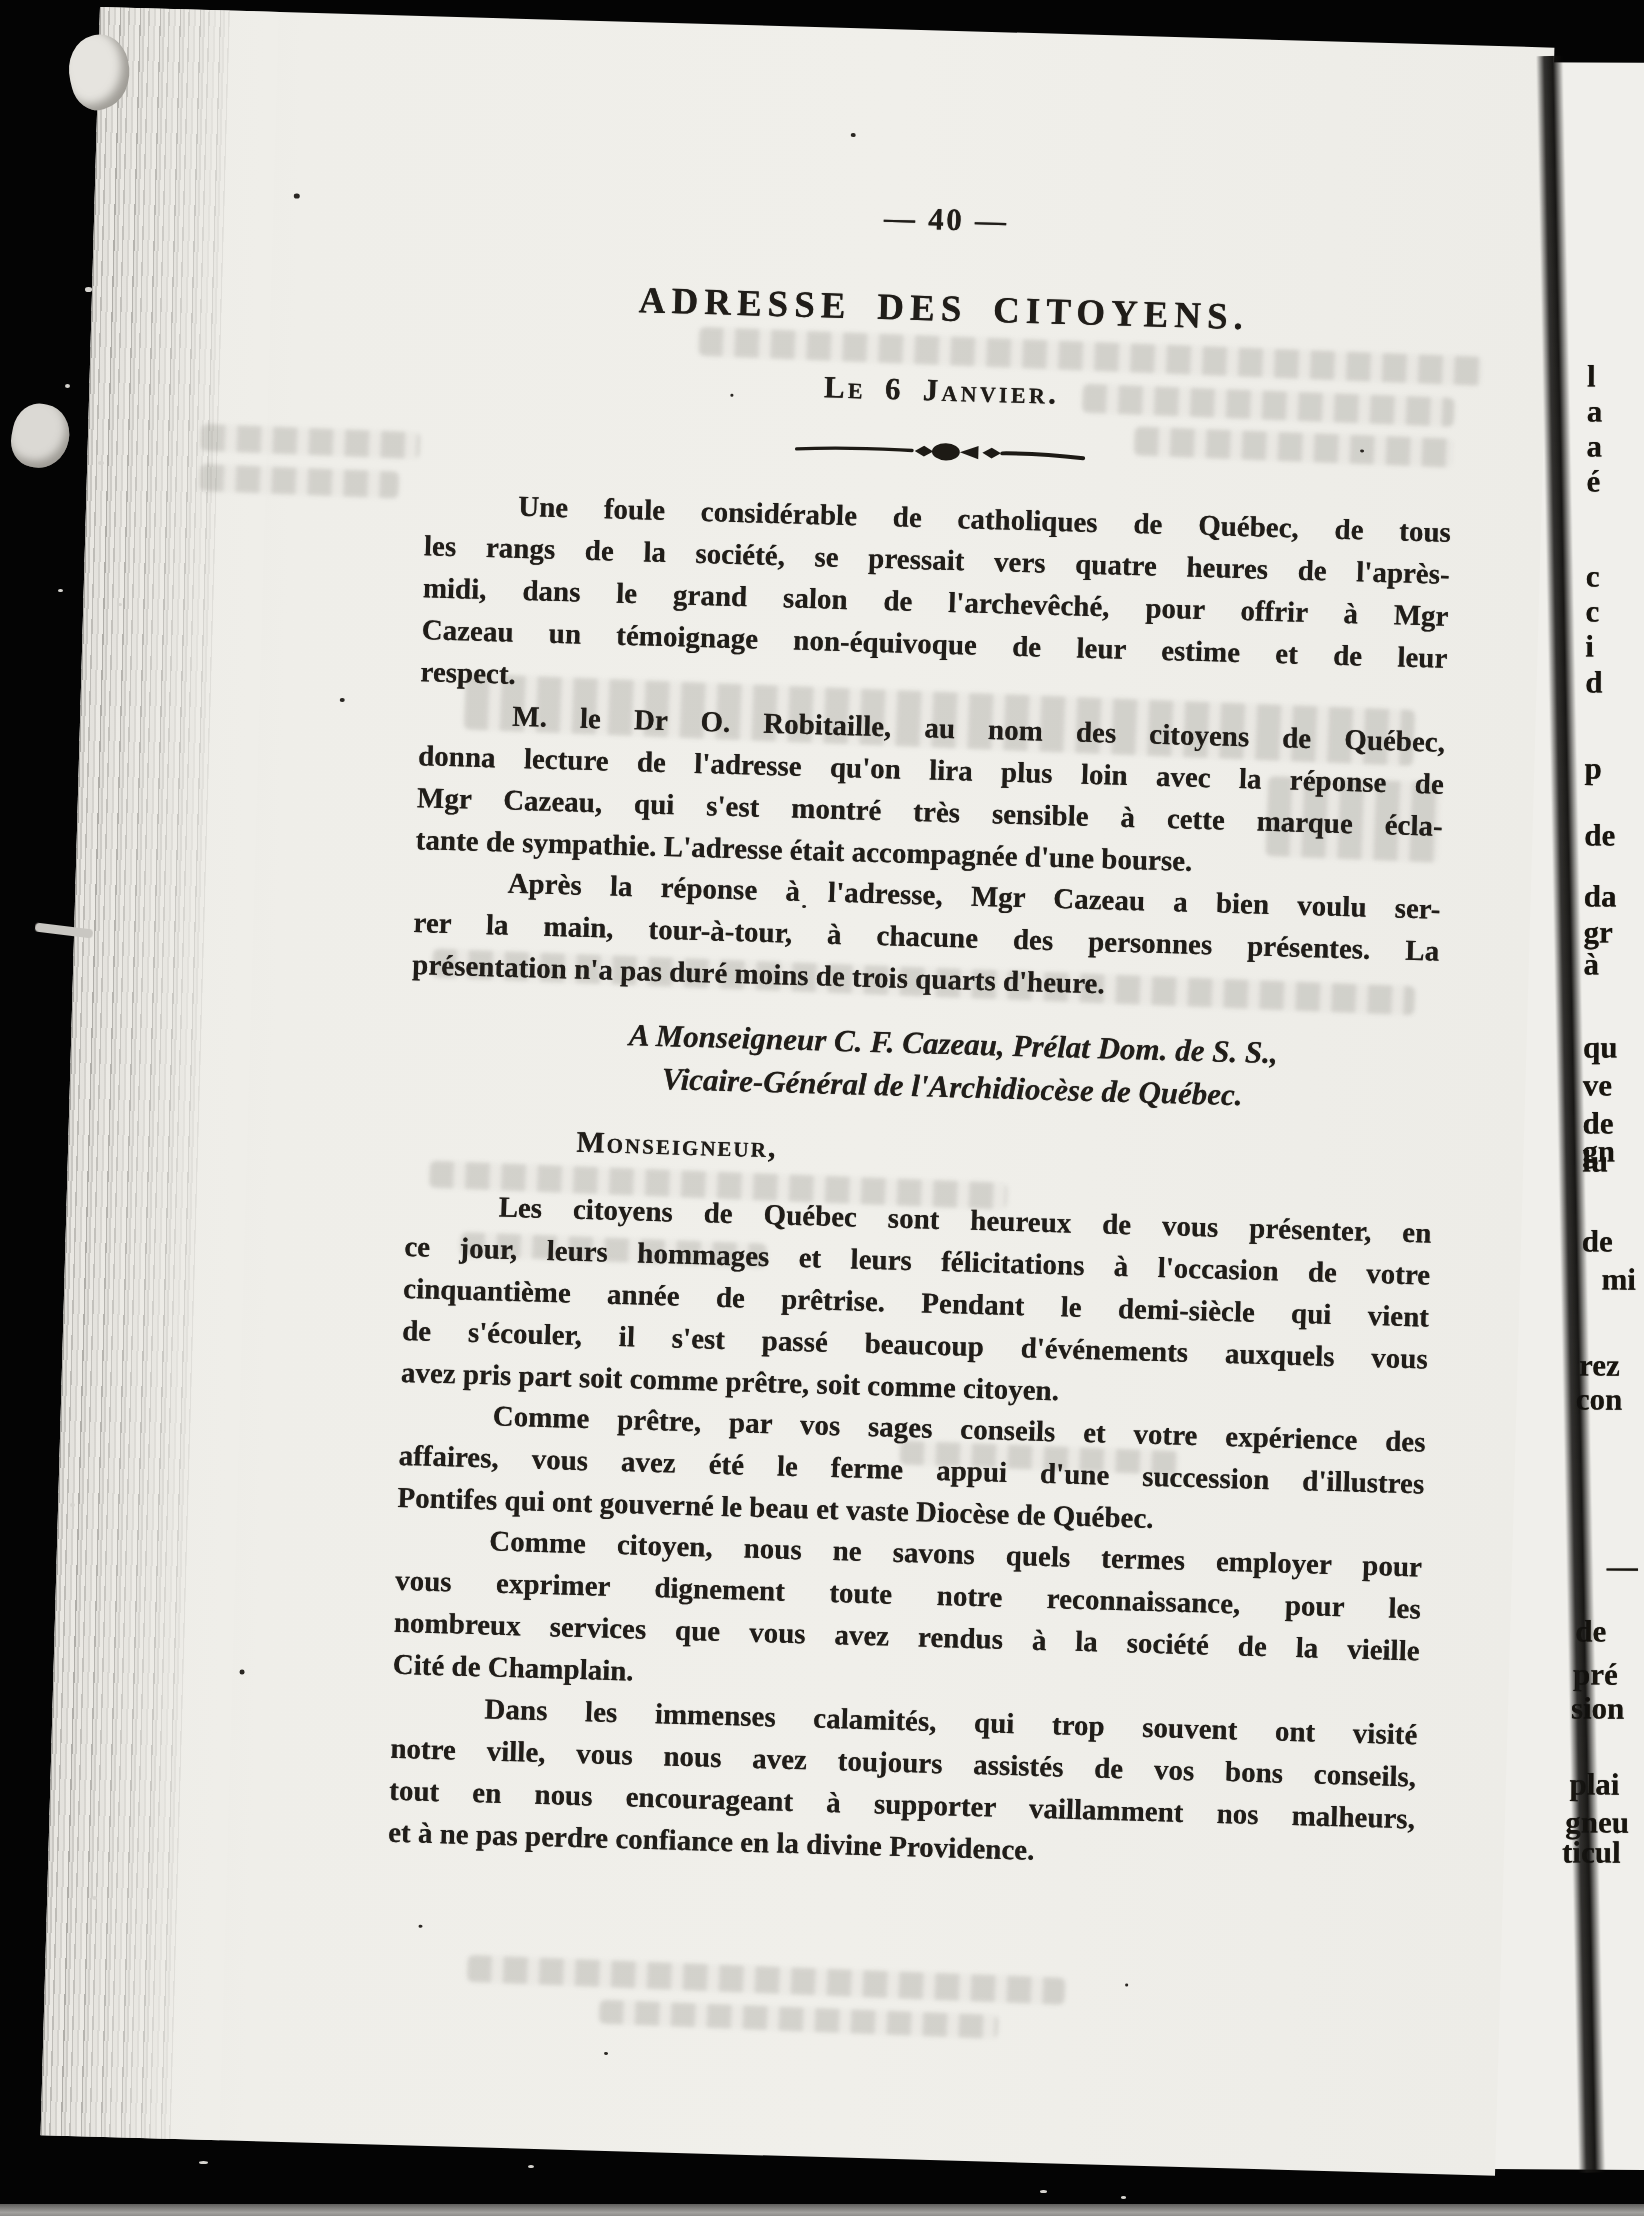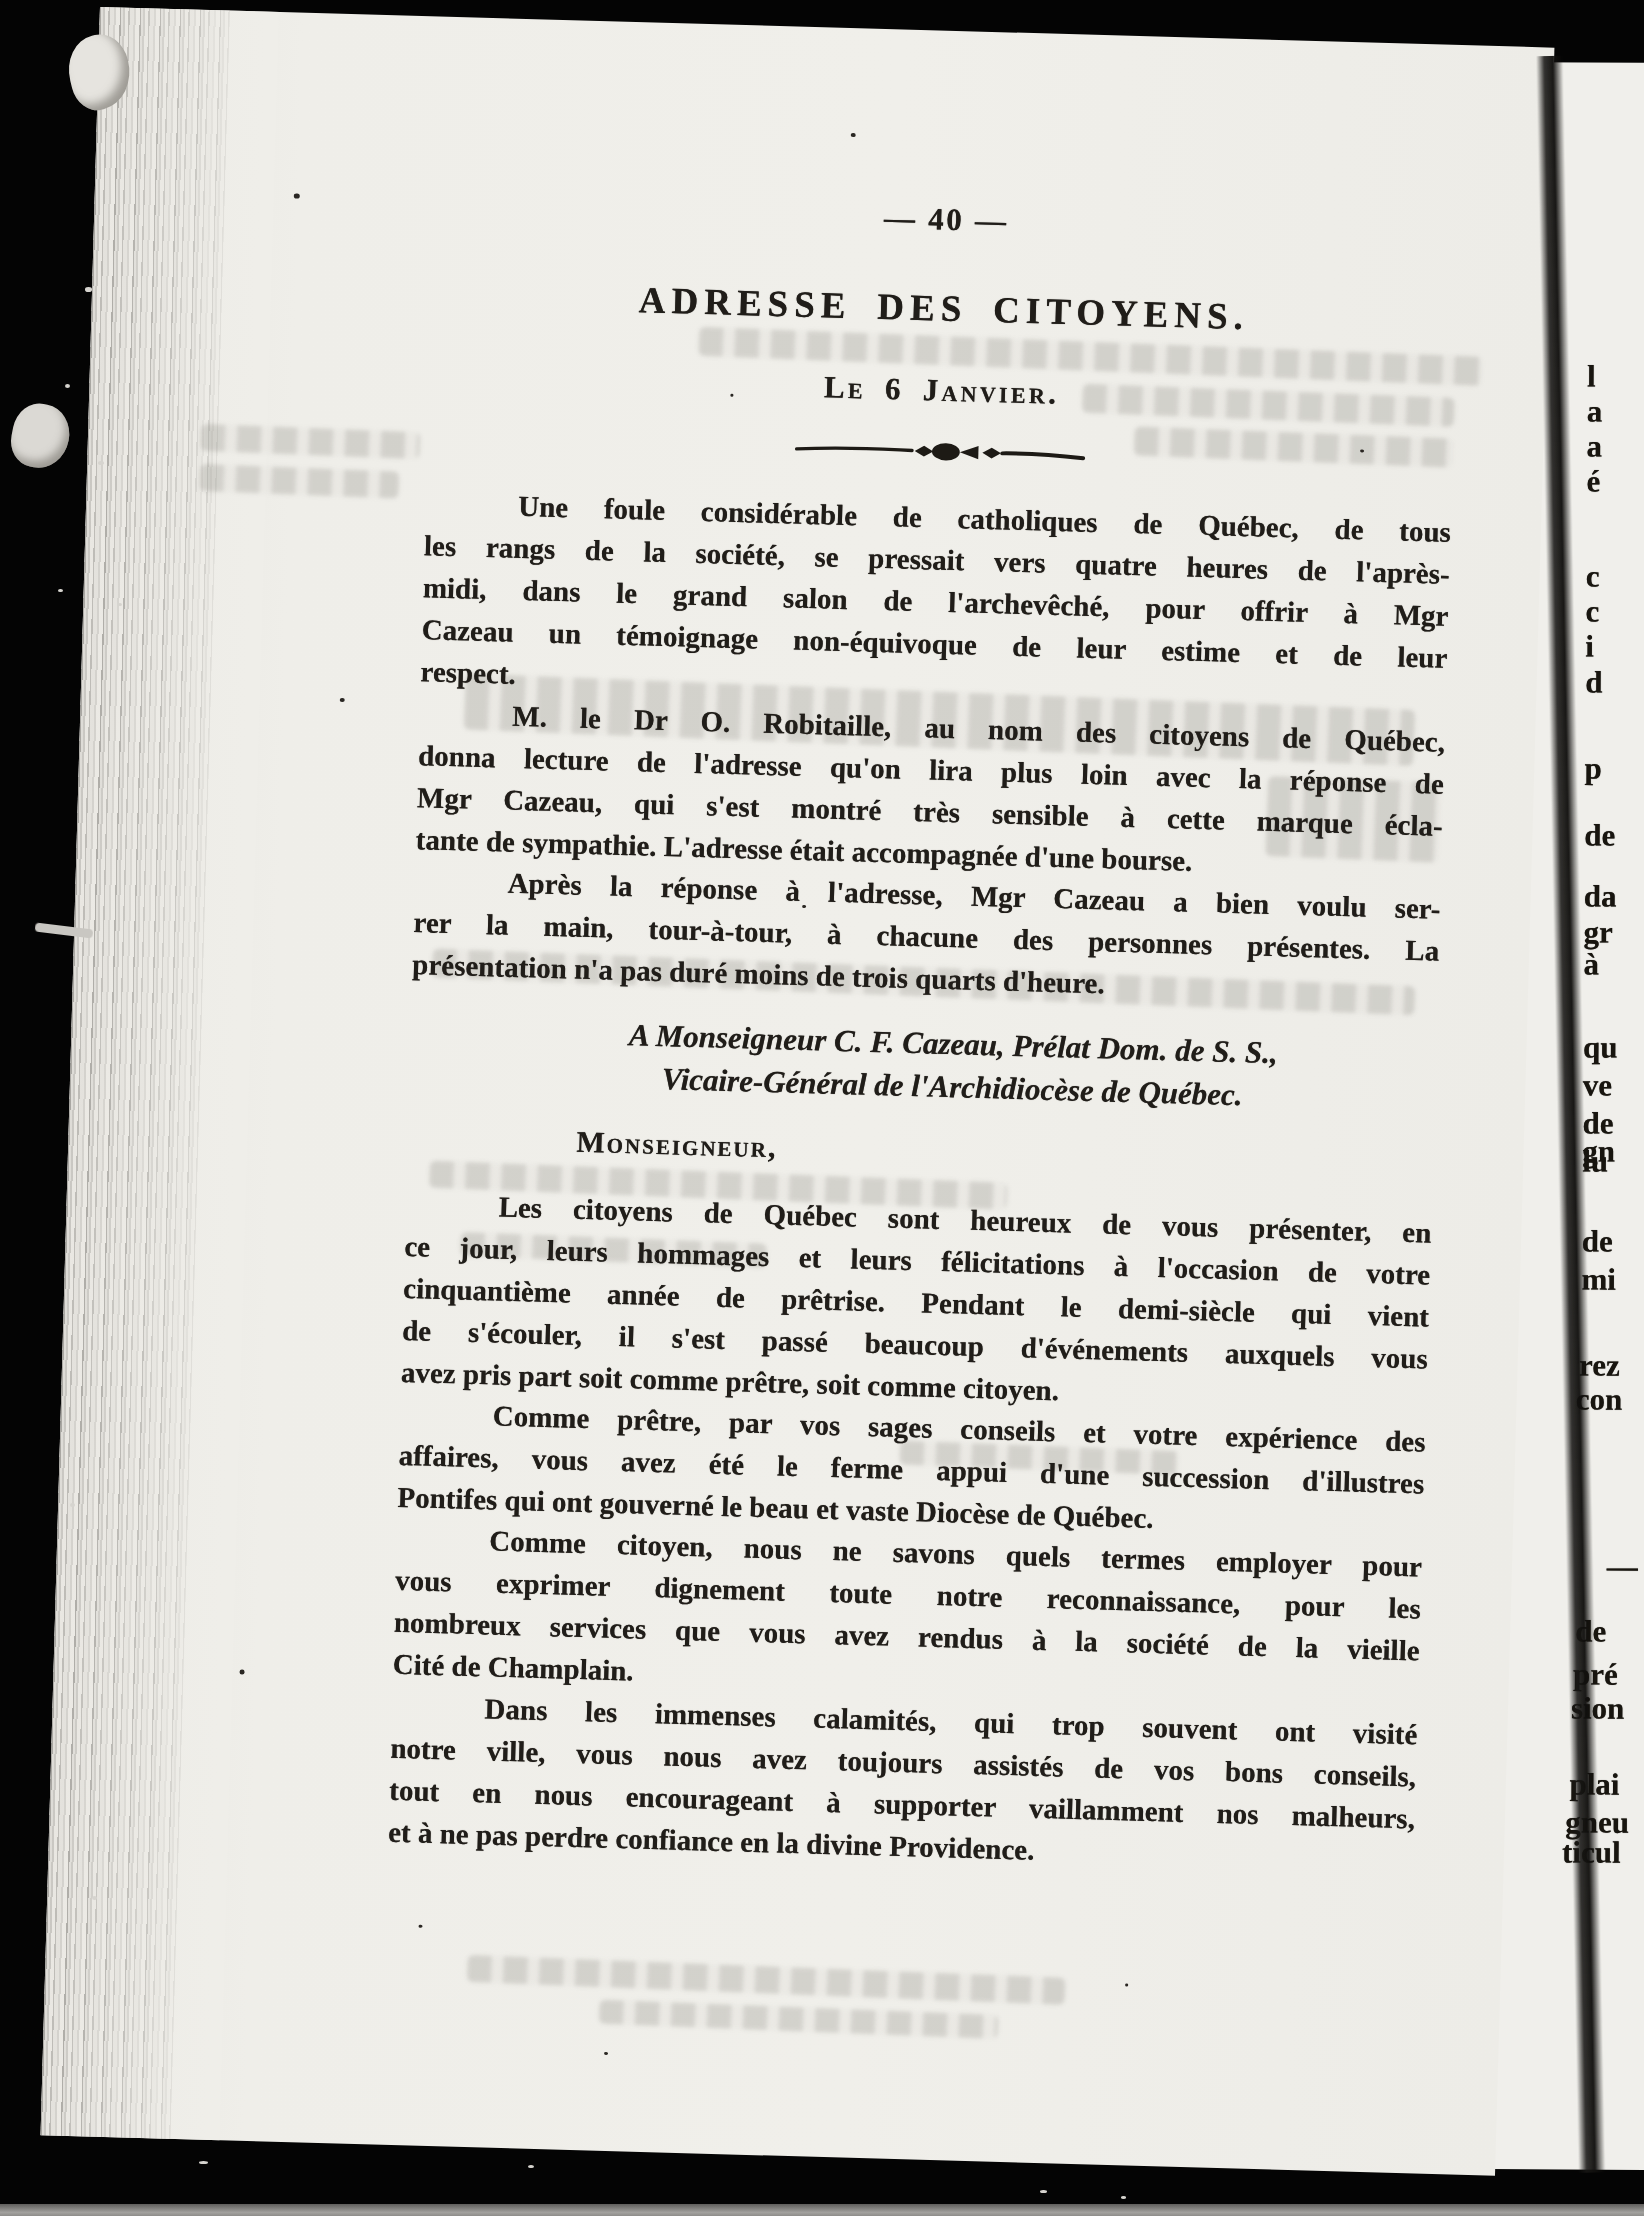--- a/index.html
+++ b/index.html
@@ -95,21 +95,21 @@
         <div class="frag" style="top: 755px;">de</div>
         <div class="frag" style="top: 816px;">da</div>
         <div class="frag" style="top: 852px;">gr</div>
         <div class="frag" style="top: 884px;">à</div>
         <div class="frag" style="top: 967px;">qu</div>
         <div class="frag" style="top: 1005px;">ve</div>
         <div class="frag" style="top: 1043px;">de</div>
         <div class="frag" style="top: 1081px;">lu</div>
         <div class="frag" style="top: 1071px;">gn</div>
         <div class="frag" style="top: 1161px;">de</div>
-        <div class="frag" style="top: 1199px;">mi</div>
+        <div class="frag" style="top: 1199px; margin-left: 20px;">mi</div>
         <div class="frag" style="top: 1285px; left: 84px;">rez</div>
         <div class="frag" style="top: 1319px; left: 81px;">con</div>
         <div class="frag" style="top: 1486px; left: 113px;">—</div>
         <div class="frag" style="top: 1551px; left: 82px;">de</div>
         <div class="frag" style="top: 1594px; left: 80px;">pré</div>
         <div class="frag" style="top: 1628px; left: 78px;">sion</div>
         <div class="frag" style="top: 1704px; left: 77px;">plai</div>
         <div class="frag" style="top: 1742px; left: 73px;">gneu</div>
         <div class="frag" style="top: 1772px; left: 70px;">ticul</div>
       </div>

